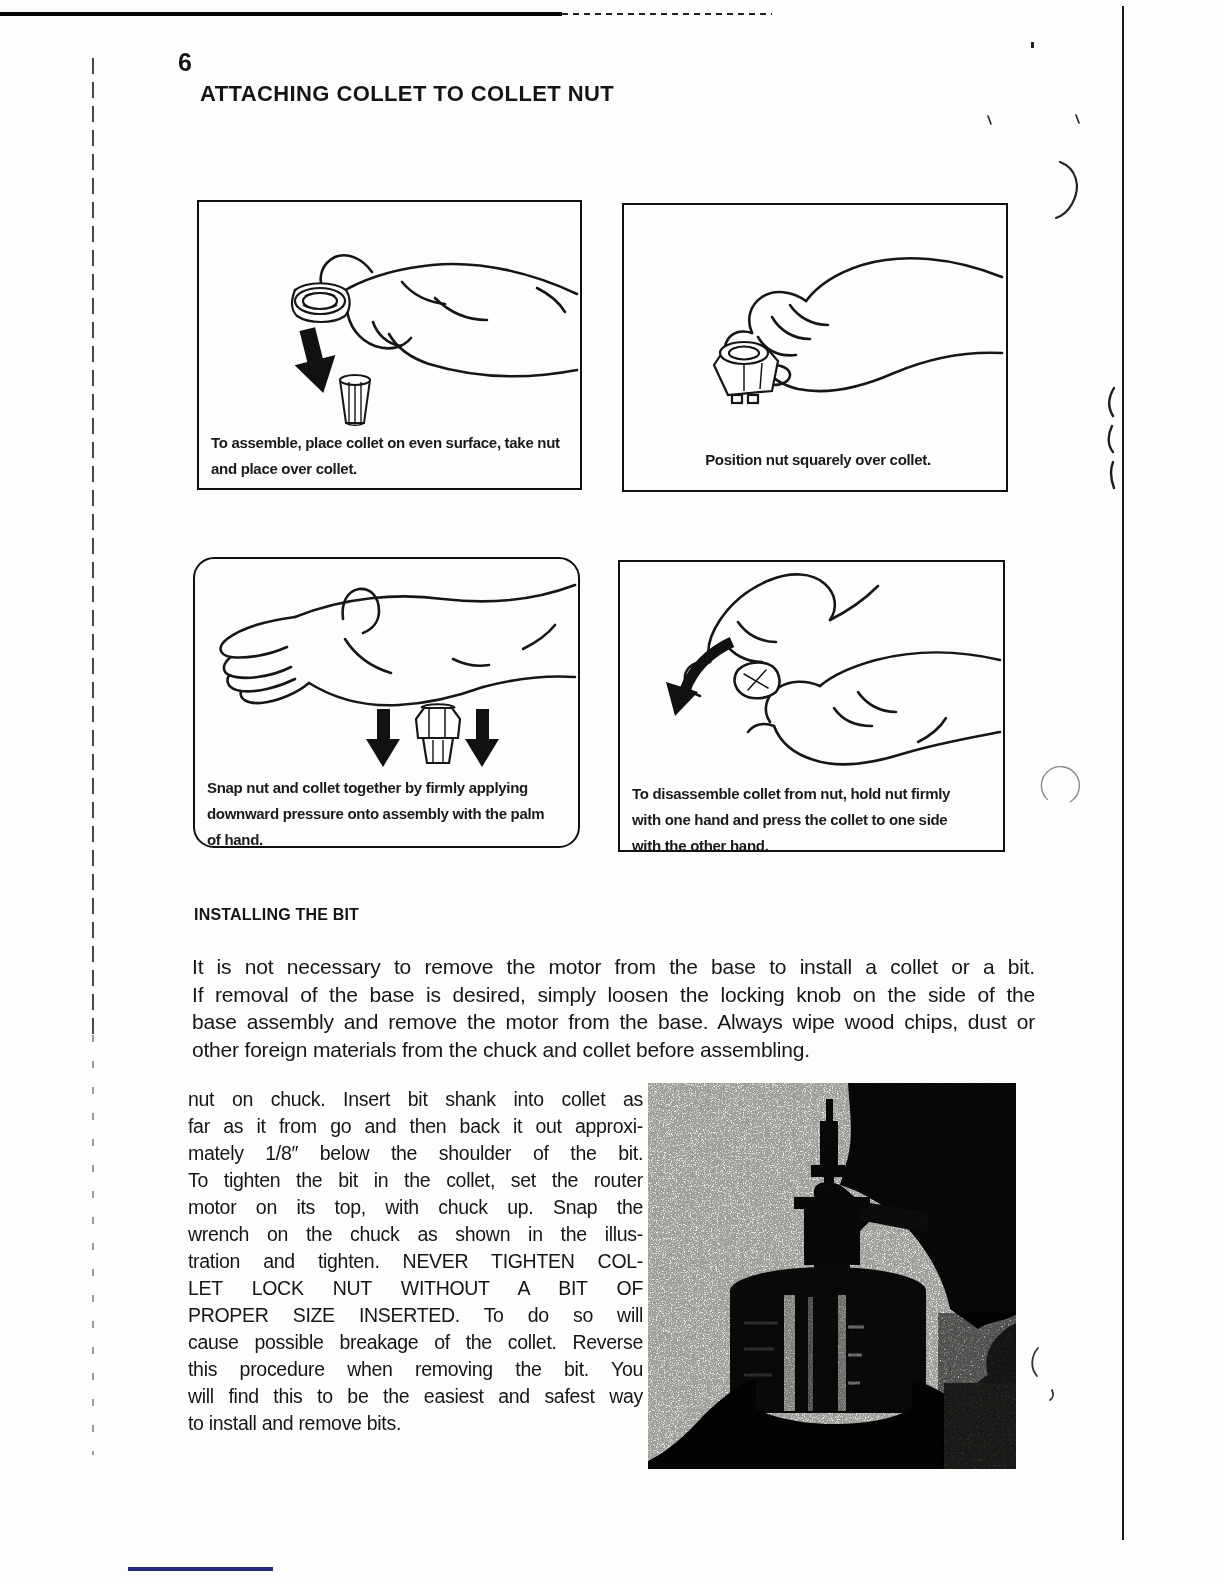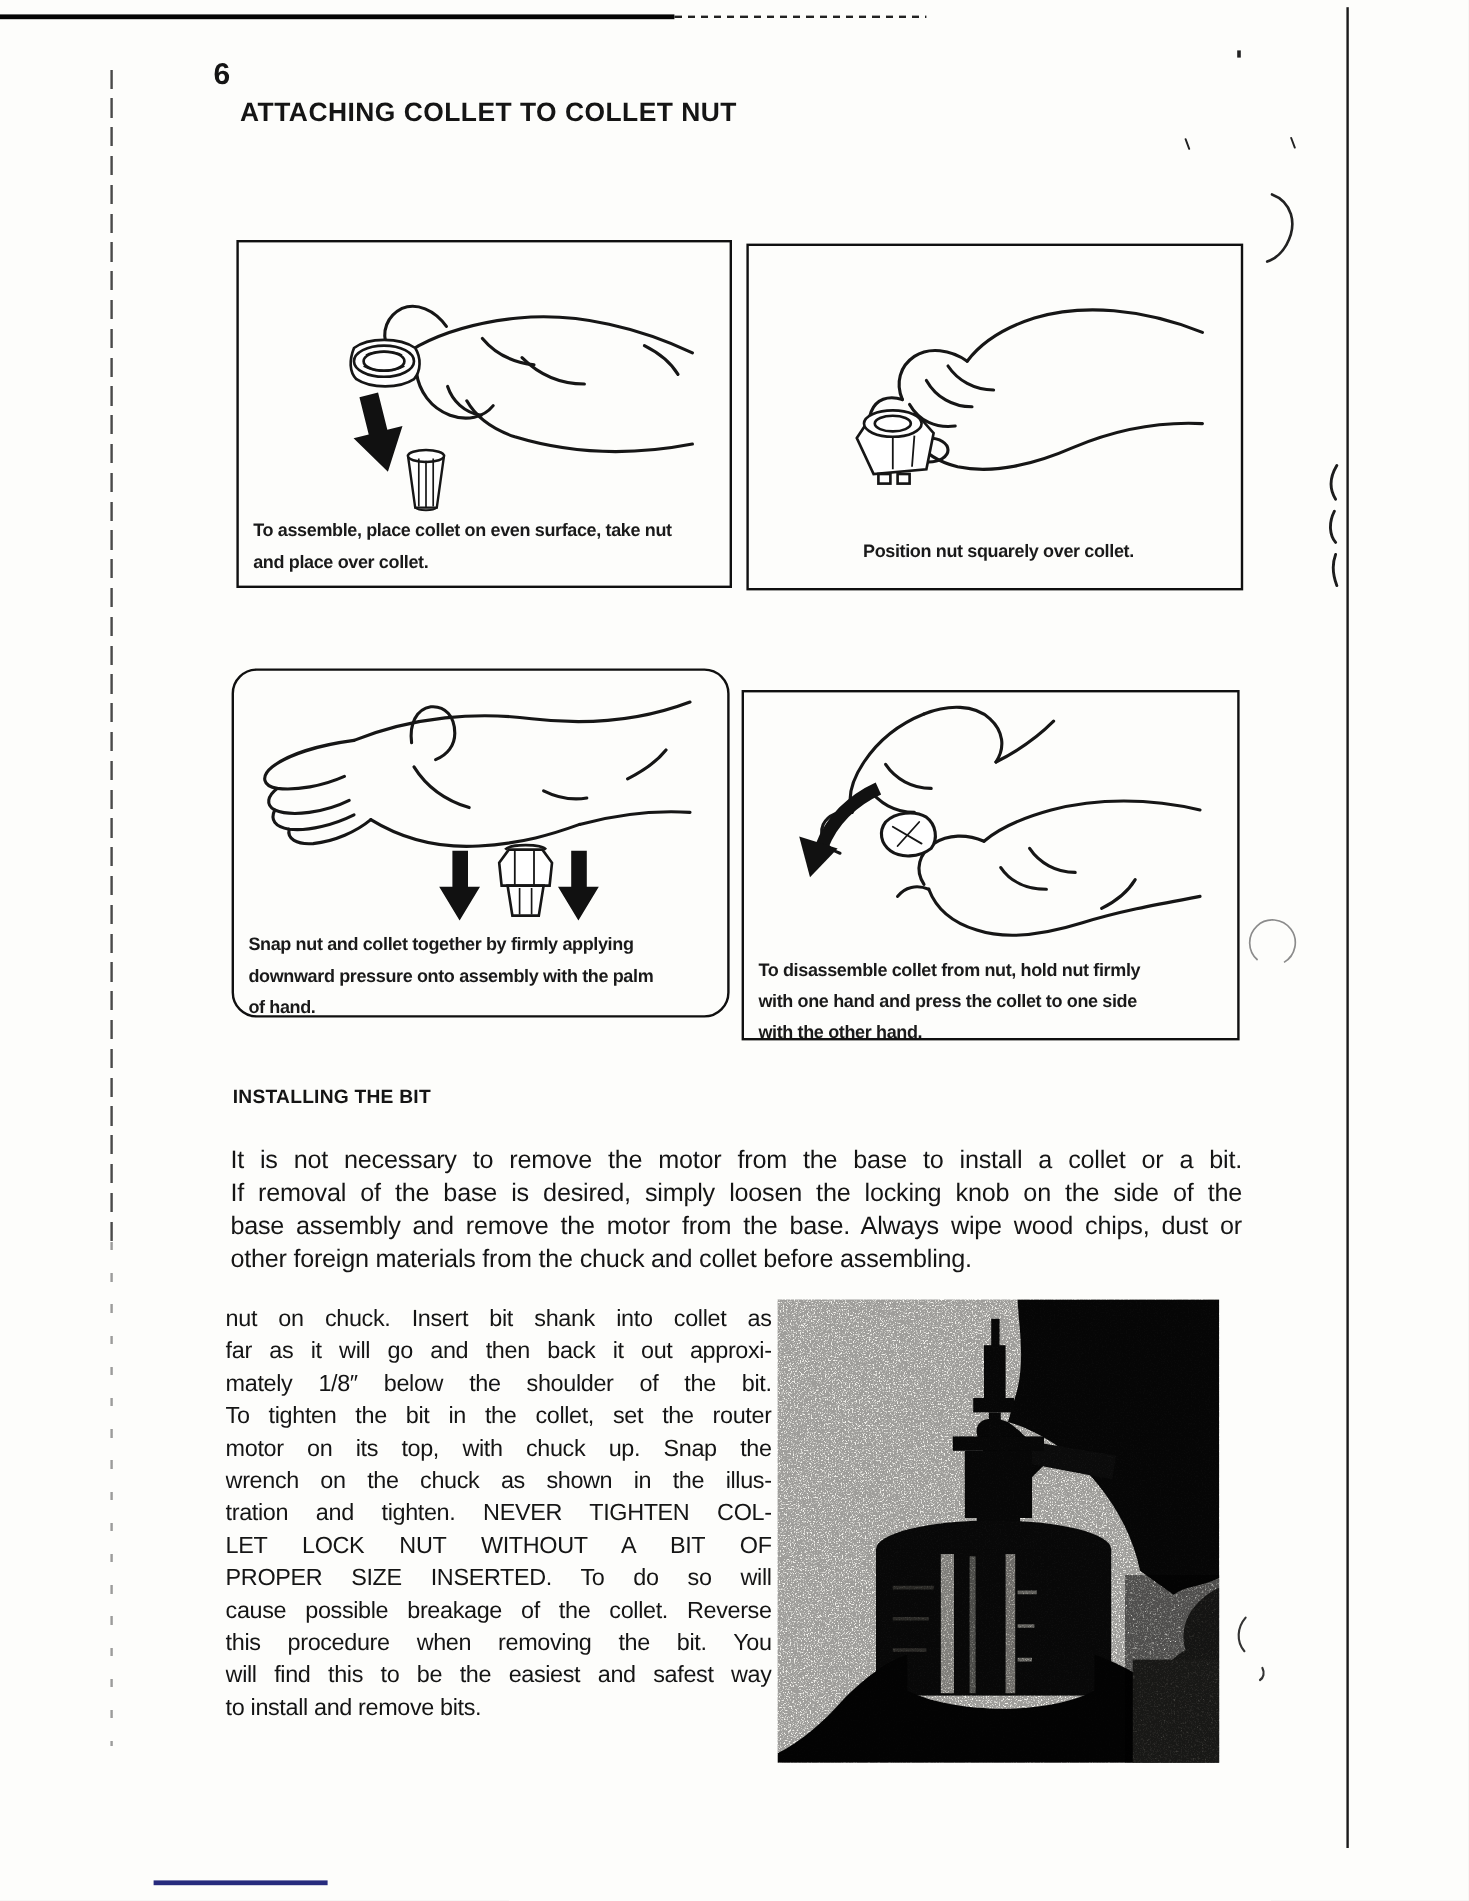--- a/index.html
+++ b/index.html
@@ -19,25 +19,25 @@
   .left-margin-line-faint { left:92px; top:1035px; width:2px; height:420px;
     background:repeating-linear-gradient(to bottom,#3a3a3a 0 7px,transparent 7px 26px); opacity:.5; }
   .right-edge-line { left:1122px; top:6px; width:2px; height:1534px; background:#1b1b1b; }
   .bottom-blue-rule { left:128px; top:1567px; width:145px; height:4px; background:#272b7d; }
 
   
   .page-number { left:178px; top:48px; font-size:25px; font-weight:bold; }
   .doc-title { left:200px; top:81px; font-size:22px; font-weight:bold; letter-spacing:.4px; }
   .section-heading { left:194px; top:906px; font-size:16px; font-weight:bold; letter-spacing:.2px;text-align:center; }
 
-  .panel { border:2px solid #101010;padding-left:28px; }
+  .panel { border:2px solid #101010; }
   .panel-1 { left:197px; top:200px; width:381px; height:286px; }
   .panel-2 { left:622px; top:203px; width:382px; height:285px; }
   .panel-3 { left:193px; top:557px; width:383px; height:287px;border-radius:21px; }
-  .panel-4 { left:618px; top:560px; width:383px; height:288px;margin-top:15px; }
+  .panel-4 { left:618px; top:560px; width:383px; height:288px; }
   .panel svg.illu { position:absolute; left:0; top:0; }
 
   .caption { position:absolute; left:12px; right:6px; font-size:15px; font-weight:bold;
     letter-spacing:-.3px; color:#1a1a1a; }
   .caption .cl { display:block; line-height:26px; white-space:nowrap; }
   .caption.centered { text-align:center; }
 
   .intro-para { left:192px; top:953px; width:843px; font-size:21px; letter-spacing:-.2px; }
   .intro-para .jl, .intro-para .ll { height:27.5px; line-height:27.5px; }
   .body-para { left:188px; top:1086px; width:455px; font-size:19.5px; letter-spacing:-.3px; }
@@ -212,21 +212,21 @@
 
   <div class="abs intro-para">
     <span class="jl">It is not necessary to remove the motor from the base to install a collet or a bit.</span>
     <span class="jl">If removal of the base is desired, simply loosen the locking knob on the side of the</span>
     <span class="jl">base assembly and remove the motor from the base. Always wipe wood chips, dust or</span>
     <span class="ll">other foreign materials from the chuck and collet before assembling.</span>
   </div>
 
   <div class="abs body-para">
     <span class="jl">nut on chuck. Insert bit shank into collet as</span>
-    <span class="jl">far as it will go and then back it out approxi-</span>
+    <span class="jl">far as it from go and then back it out approxi-</span>
     <span class="jl">mately 1/8″ below the shoulder of the bit.</span>
     <span class="jl">To tighten the bit in the collet, set the router</span>
     <span class="jl">motor on its top, with chuck up. Snap the</span>
     <span class="jl">wrench on the chuck as shown in the illus-</span>
     <span class="jl">tration and tighten. NEVER TIGHTEN COL-</span>
     <span class="jl">LET LOCK NUT WITHOUT A BIT OF</span>
     <span class="jl">PROPER SIZE INSERTED. To do so will</span>
     <span class="jl">cause possible breakage of the collet. Reverse</span>
     <span class="jl">this procedure when removing the bit. You</span>
     <span class="jl">will find this to be the easiest and safest way</span>

